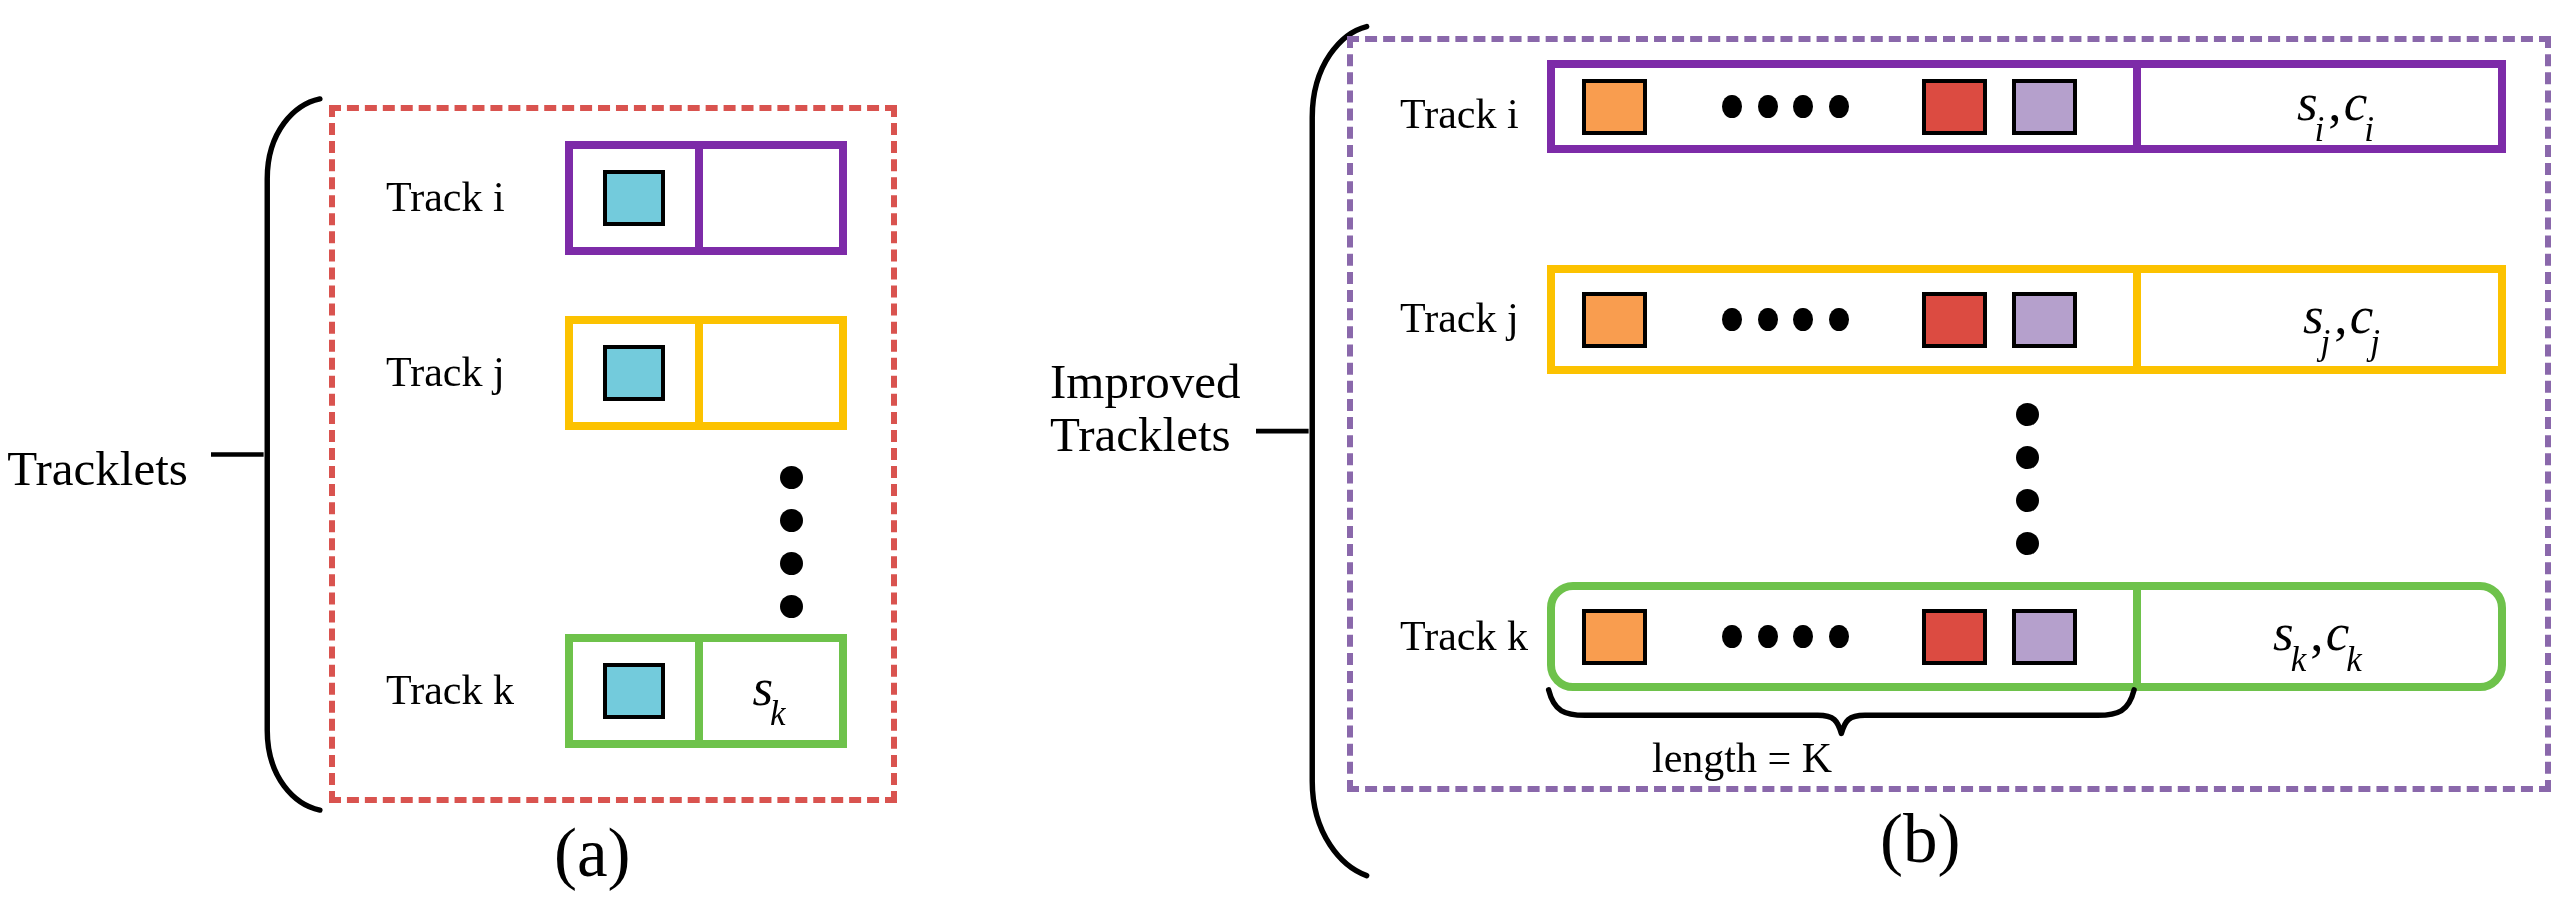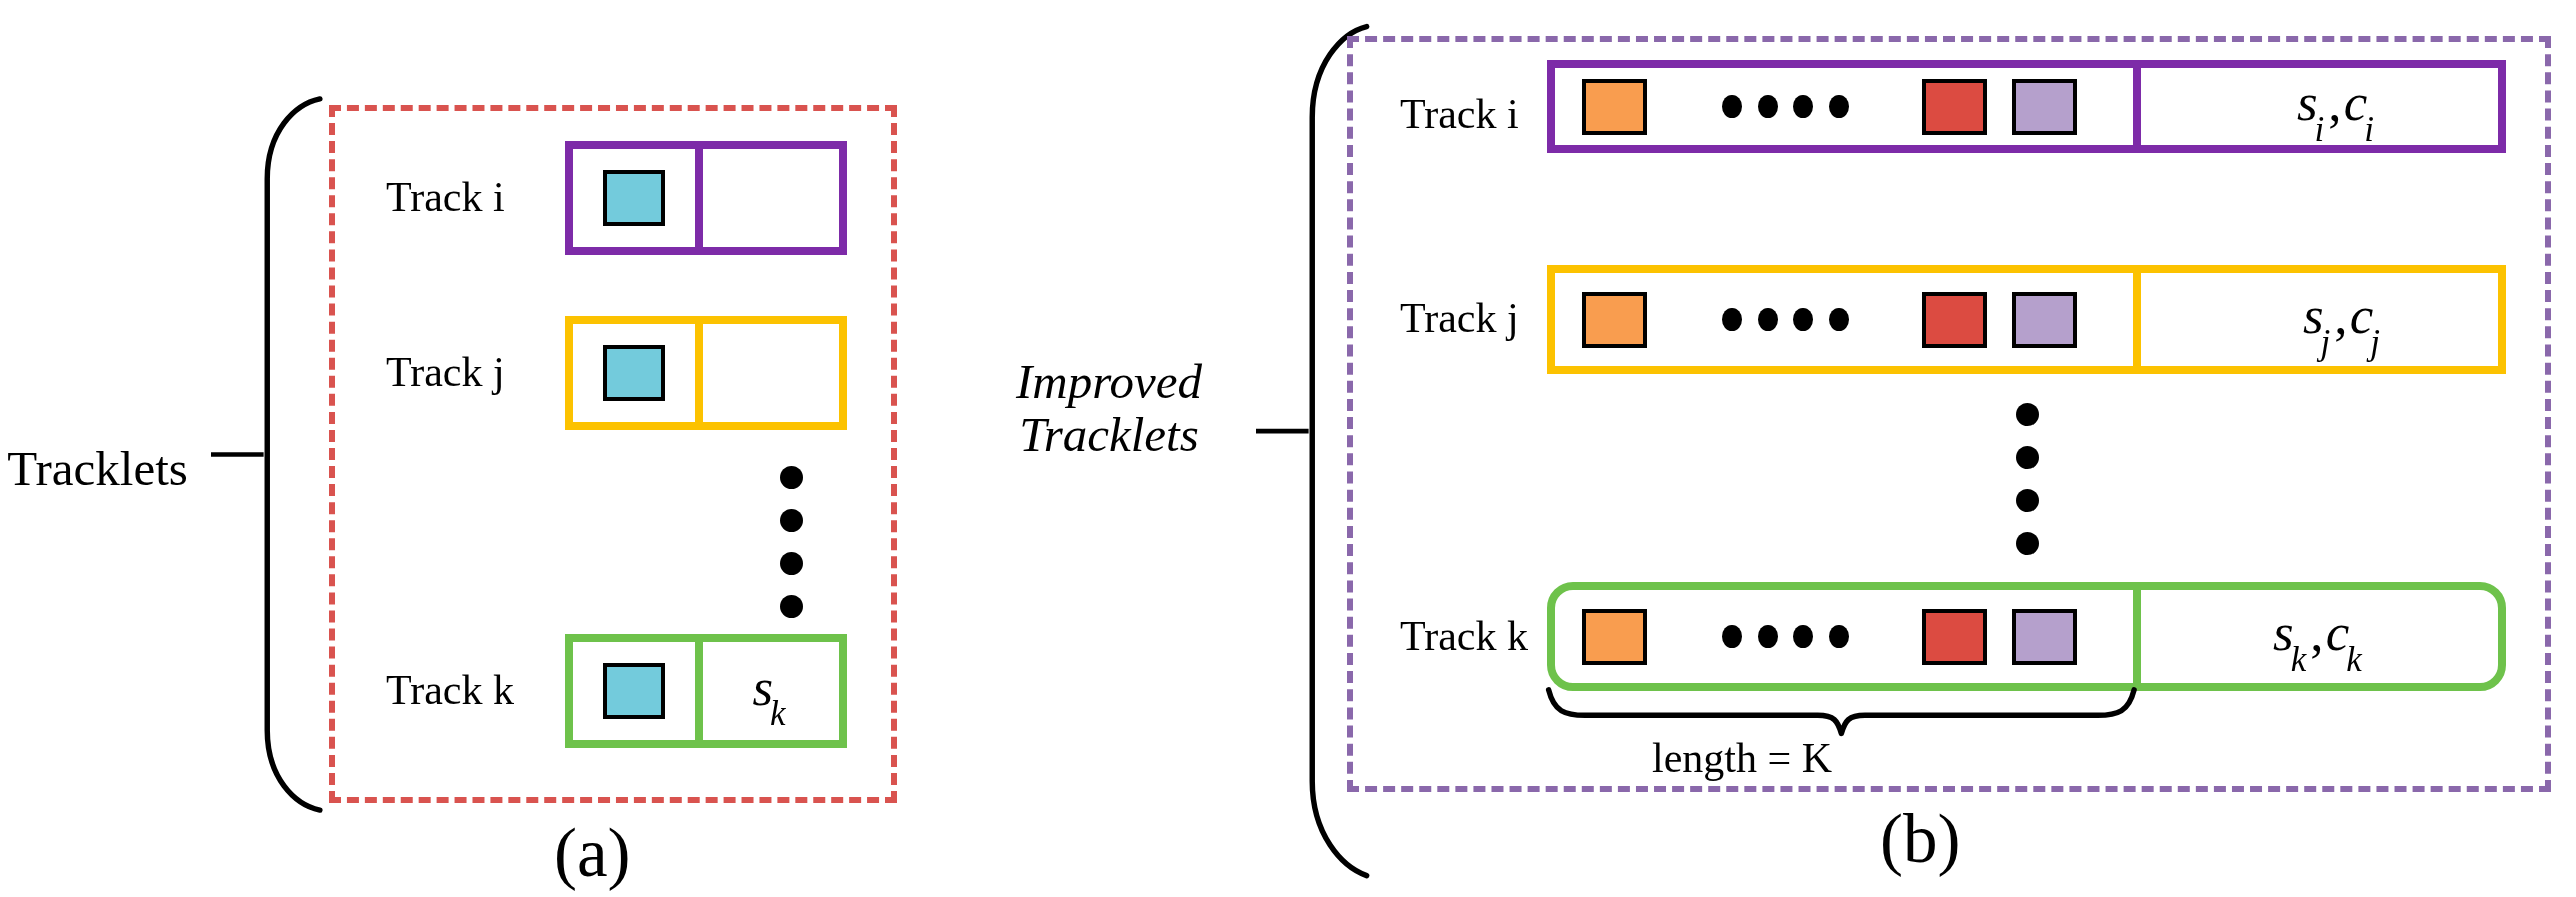--- a/index.html
+++ b/index.html
@@ -180,21 +180,21 @@
     </div>
     <div class="cell-score">
       <div class="math">
         s<span class="sub">k</span>
       </div>
     </div>
   </div>
 
   <div class="abs panel-caption" style="left:554px; top:814px;">(a)</div>
 
-  <div class="abs" style="left:1016px; top:356px; text-align:center;font-style:italic;">
+  <div class="abs" style="left:1050px; top:356px; text-align:left;">
     <div class="label label-big">Improved</div>
     <div class="label label-big">Tracklets</div>
   </div>
 
   <svg class="abs brace-svg" style="left:1256px; top:20px;" width="127" height="864" viewBox="0 0 140 950">
     <line x1="0" y1="452" x2="58" y2="452" stroke="#000" stroke-width="5"></line>
     <path d="M 122 6 C 94 13, 62 48, 62 106 L 62 838 C 62 896, 94 932, 122 942" fill="none" stroke="#000" stroke-width="6" stroke-linecap="round"></path>
   </svg>
 
   <div class="abs dashed-box dashed-purple" style="left:1347px; top:36px; width:1204px; height:756px;"></div>

